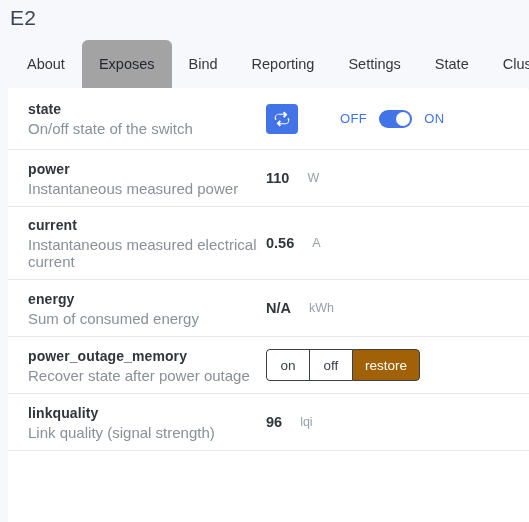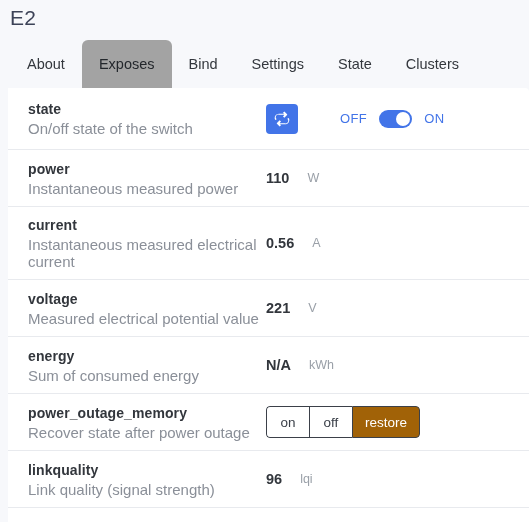--- a/index.html
+++ b/index.html
@@ -198,20 +198,21 @@
 <body>
 
 <div class="page">
 
   <div class="page-title">E2</div>
 
   <div class="tabbar">
     <div class="tab">About</div>
     <div class="tab active">Exposes</div>
     <div class="tab">Bind</div>
+    <div class="tab">Reporting</div>
     <div class="tab">Settings</div>
     <div class="tab">State</div>
     <div class="tab">Clusters</div>
   </div>
 
   <div class="card">
 
     <div class="row state-row">
       <div class="row-label">
         <div class="row-name">state</div>
@@ -251,30 +252,20 @@
       <div class="row-label">
         <div class="row-name">current</div>
         <div class="row-desc">Instantaneous measured electrical current</div>
       </div>
       <div class="row-value">
         <span class="value-num">0.56</span>
         <span class="value-unit">A</span>
       </div>
     </div>
 
-    <div class="row">
-      <div class="row-label">
-        <div class="row-name">voltage</div>
-        <div class="row-desc">Measured electrical potential value</div>
-      </div>
-      <div class="row-value">
-        <span class="value-num">221</span>
-        <span class="value-unit">V</span>
-      </div>
-    </div>
 
     <div class="row">
       <div class="row-label">
         <div class="row-name">energy</div>
         <div class="row-desc">Sum of consumed energy</div>
       </div>
       <div class="row-value">
         <span class="value-num">N/A</span>
         <span class="value-unit">kWh</span>
       </div>

